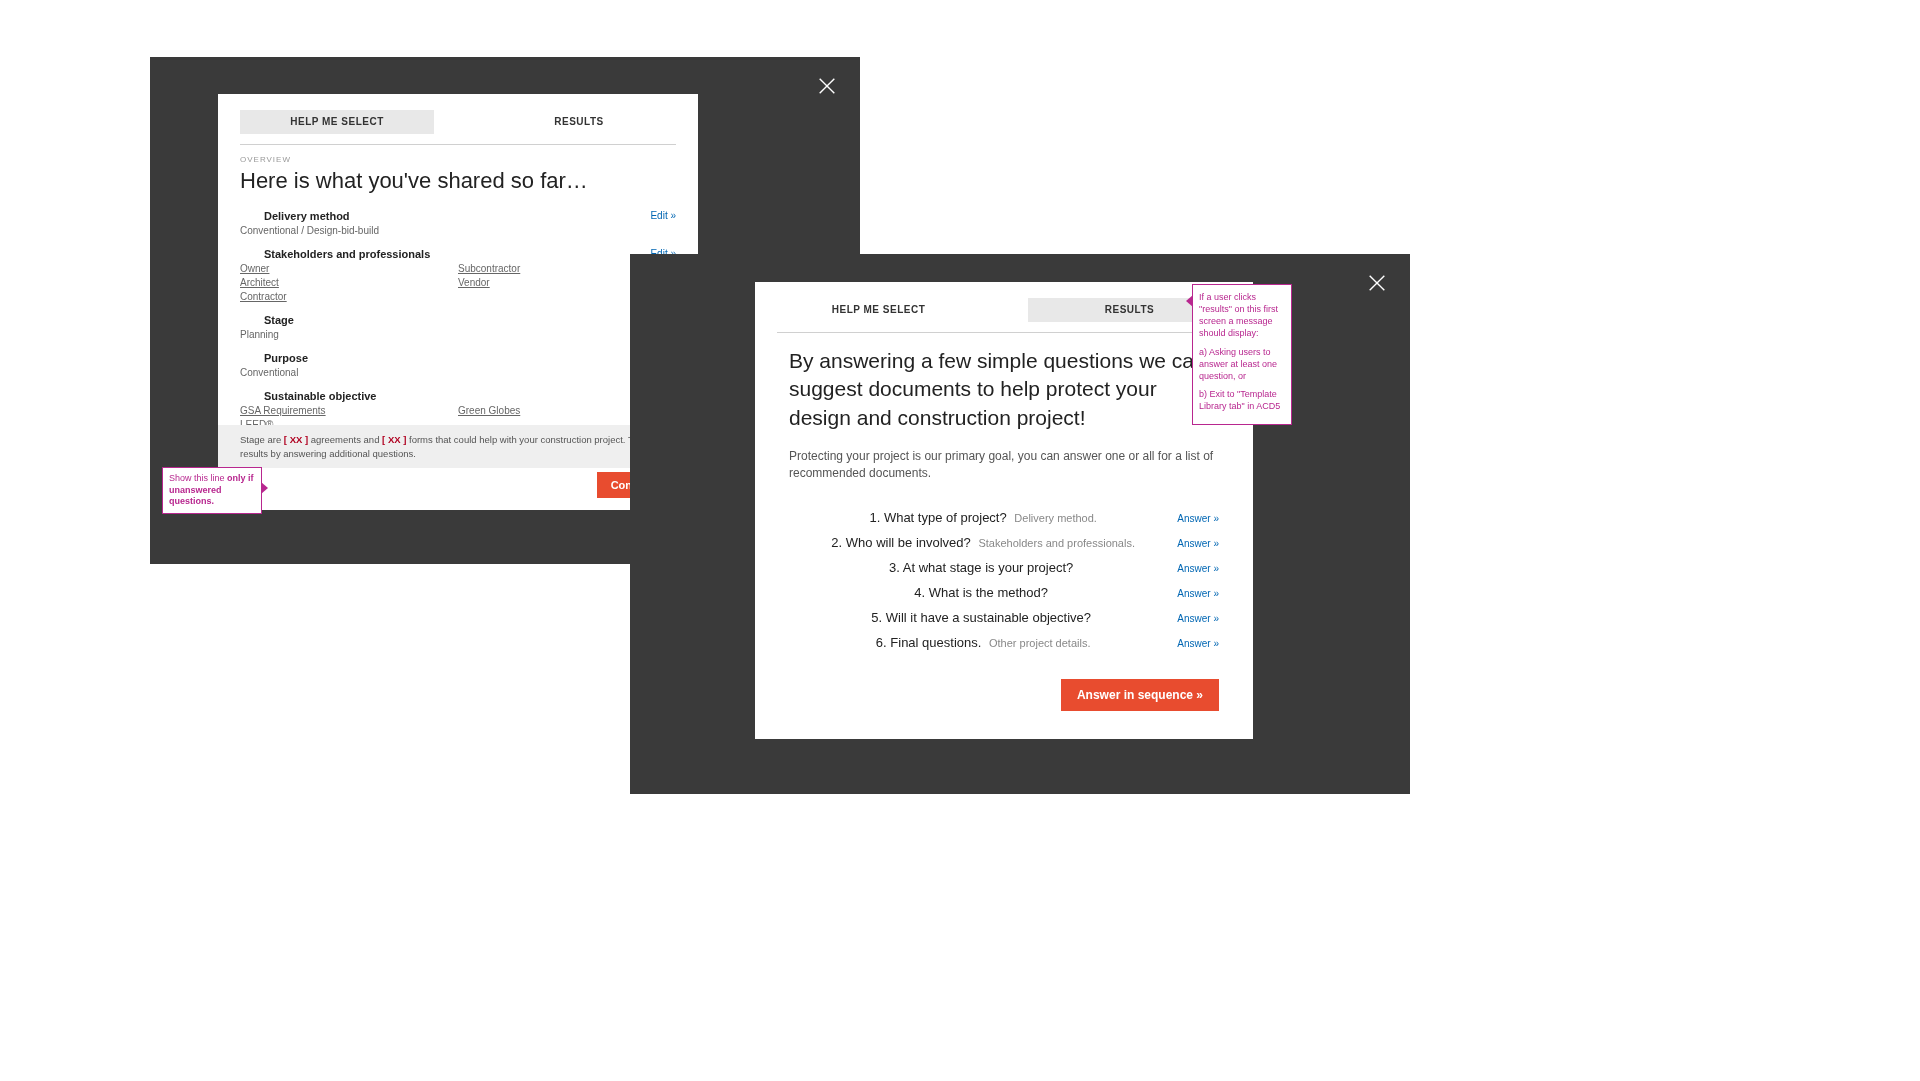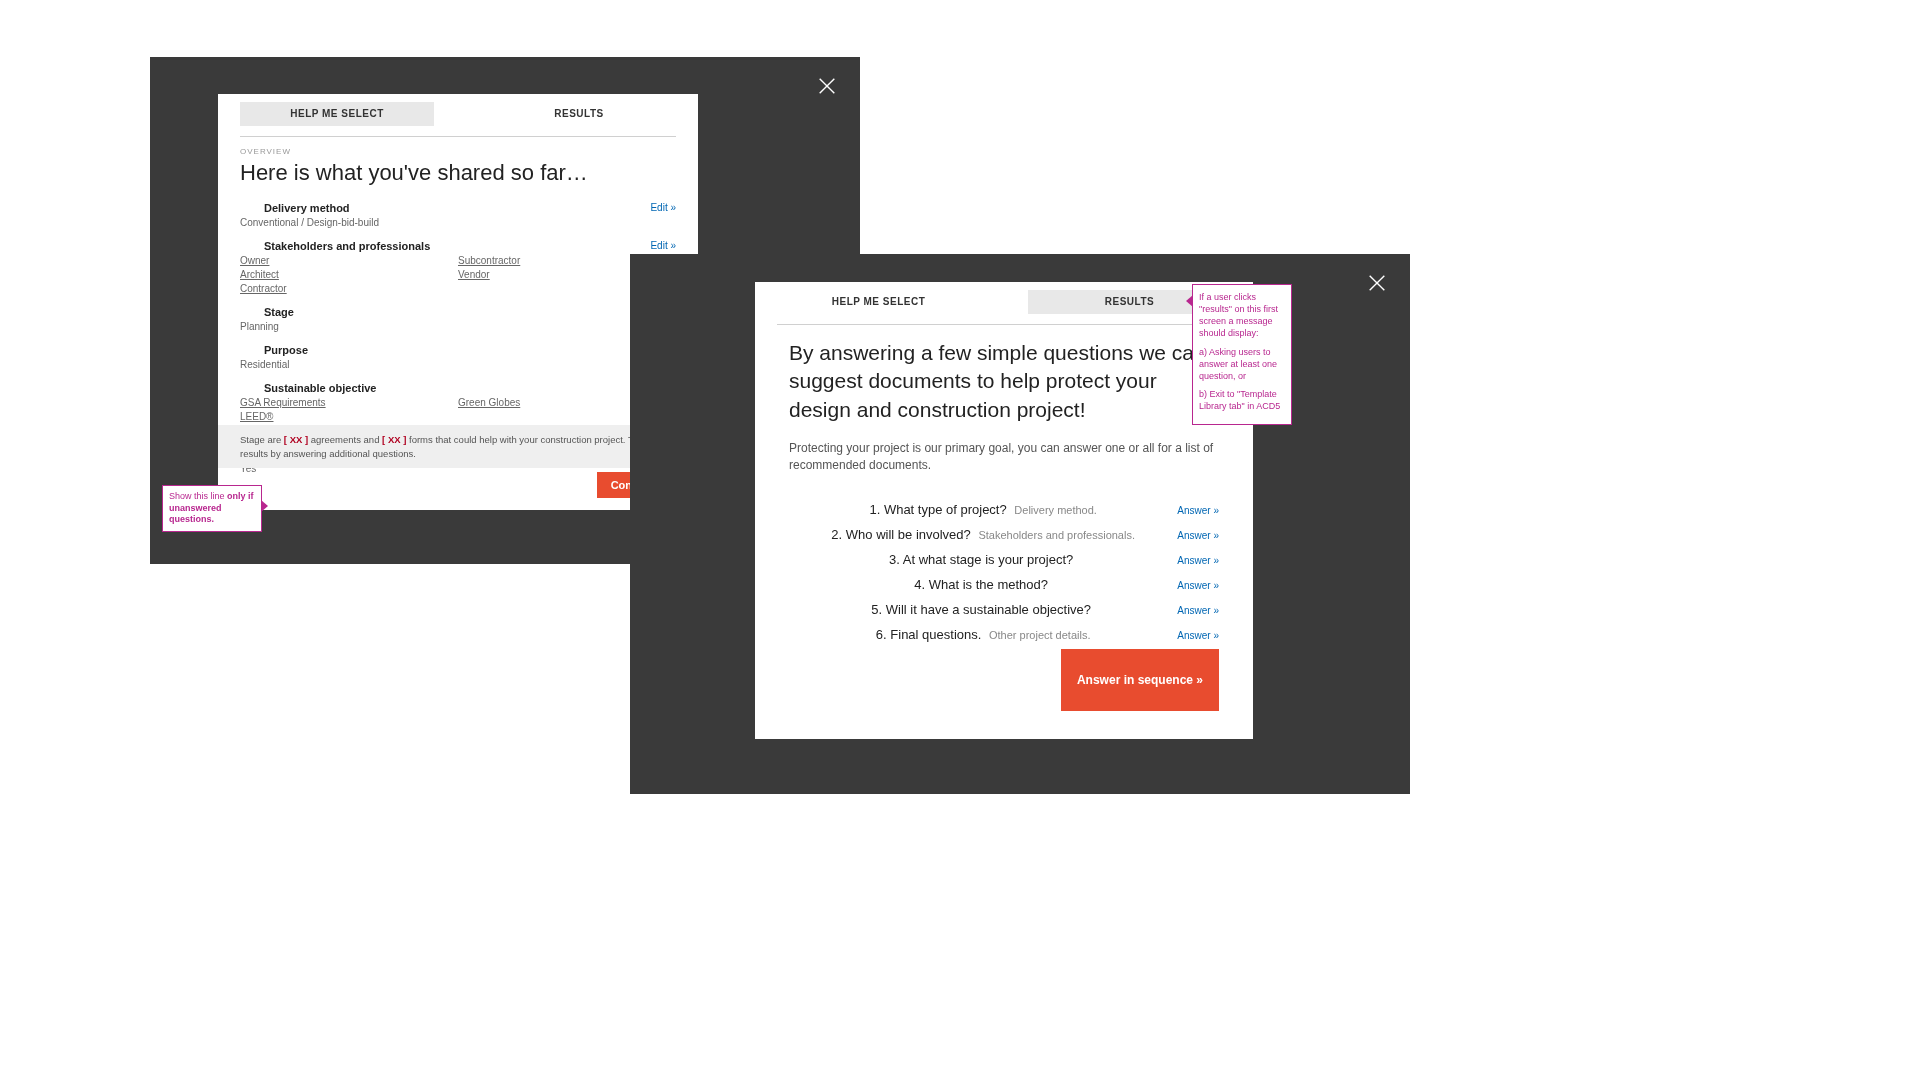--- a/index.html
+++ b/index.html
@@ -23,21 +23,21 @@
   cursor: pointer;
   color: #fff;
 }
 .close-btn svg { width: 22px; height: 22px; stroke: #fff; stroke-width: 1.5; }
 .white-panel {
   background: #fff;
   position: absolute;
 }
 .panel1 { left: 68px; top: 37px; width: 480px; height: 416px; }
 .panel2 { left: 125px; top: 28px; width: 498px; height: 457px; }
-.tabs { display: flex; height: 24px; margin: 8px 22px 0 22px; padding-top: 0; gap: 48px; }
+.tabs { display: flex; height: 24px; margin: 16px 22px 0 22px; padding-top: 0; gap: 48px; }
 .tab {
   flex: 1;
   text-align: center;
   font-size: 10px;
   font-weight: 700;
   letter-spacing: 0.5px;
   color: #333;
   padding: 6px 0;
   cursor: pointer;
 }
@@ -62,21 +62,21 @@
   font-size: 9.5px; color: #555; line-height: 1.4;
 }
 .footer-bar .highlight { color: #b00020; font-weight: 700; }
 .confirm-btn {
   position: absolute; bottom: 12px; right: 22px;
   background: #e84c2f; color: #fff; border: none;
   font-size: 11px; font-weight: 700; padding: 7px 14px;
   cursor: pointer;
 }
 .annot-left {
-  position: absolute; left: 12px; top: 428px;
+  position: absolute; left: 12px; top: 410px;
   width: 100px; border: 1px solid #b8278f;
   font-size: 9px; color: #b8278f; padding: 5px 6px;
   background: #fff; line-height: 1.3;
 }
 .annot-left::after {
   content: ""; position: absolute; right: -7px; top: 14px;
   width: 0; height: 0;
   border-top: 6px solid transparent;
   border-bottom: 6px solid transparent;
   border-left: 7px solid #b8278f;
@@ -85,21 +85,21 @@
 .content2 { padding: 14px 34px 0 34px; }
 .headline2 { font-size: 21px; font-weight: 400; color: #222; line-height: 1.35; margin-bottom: 16px; }
 .subtext { font-size: 12px; color: #555; line-height: 1.4; margin-bottom: 28px; }
 .qrow { display: flex; align-items: baseline; margin-bottom: 10px; }
 .qtext { font-size: 13px; color: #222; flex: 1; text-align: center; }
 .qhint { font-size: 11px; color: #888; margin-left: 4px; }
 .answer-link { font-size: 10px; color: #0066b3; cursor: pointer; }
 .seq-btn {
   position: absolute; bottom: 28px; right: 34px;
   background: #e84c2f; color: #fff; border: none;
-  font-size: 12px; font-weight: 700; padding: 24px 16px;
+  font-size: 12px; font-weight: 700; padding: 9px 16px;
   cursor: pointer;
 }
 .annot-right {
   position: absolute; left: 562px; top: 30px;
   width: 100px; border: 1px solid #b8278f;
   font-size: 9px; color: #b8278f; padding: 6px 6px;
   background: #fff; line-height: 1.35;
 }
 .annot-right::before {
   content: ""; position: absolute; left: -7px; top: 10px;
@@ -153,21 +153,21 @@
       </div>
 
       <div class="section">
         <div class="sec-title">Stage</div>
         <div class="sec-val">Planning</div>
         <span class="edit-link">Edit »</span>
       </div>
 
       <div class="section">
         <div class="sec-title">Purpose</div>
-        <div class="sec-val">Residential</div>
+        <div class="sec-val">Conventional</div>
         <span class="edit-link">Edit »</span>
       </div>
 
       <div class="section">
         <div class="sec-title">Sustainable objective</div>
         <div class="sec-val two-col">
           <div>
             <div>GSA Requirements</div>
             <div>LEED®</div>
             <div>Energy Star</div>

